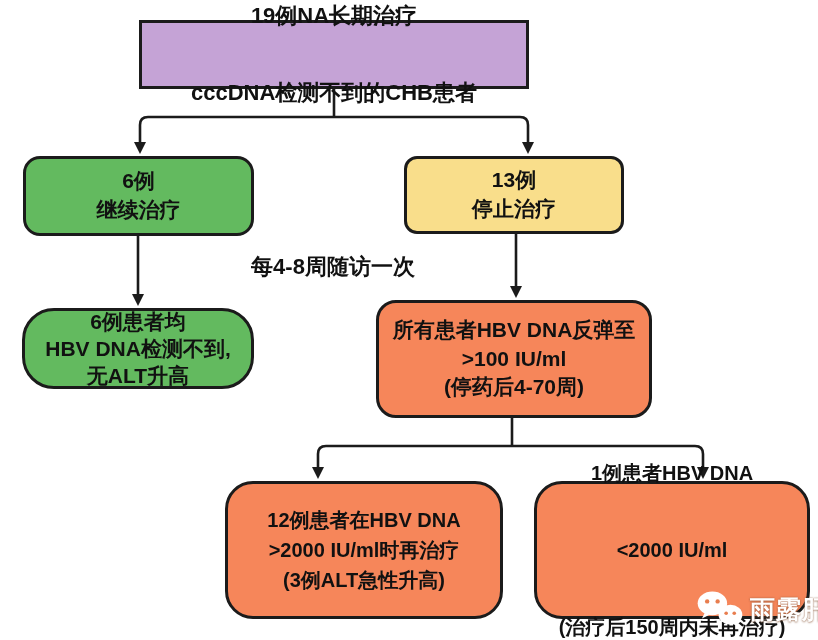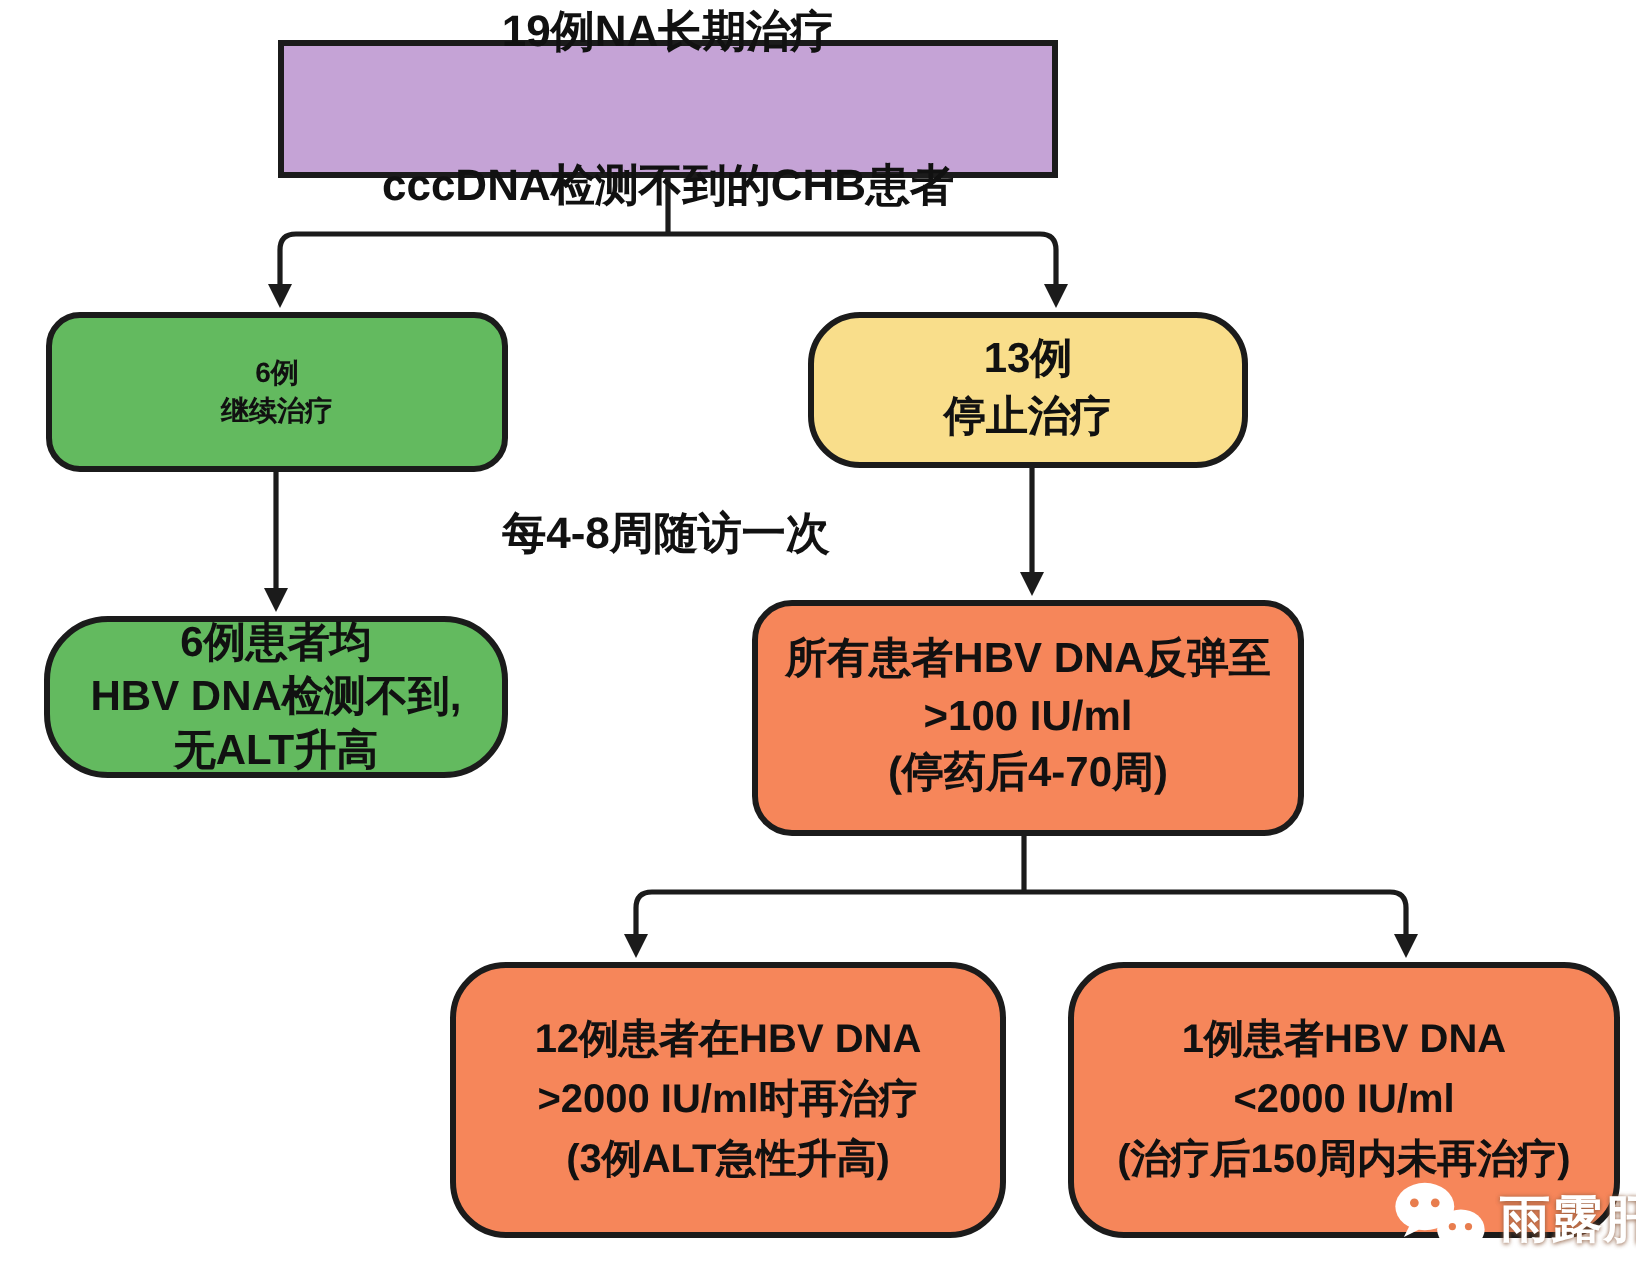--- a/index.html
+++ b/index.html
@@ -15,22 +15,22 @@
     position:absolute;
     display:flex;flex-direction:column;justify-content:center;align-items:center;
     border:3px solid #1b1b1b;
     box-sizing:border-box;
     color:#111111;
     font-weight:bold;
     text-align:center;
     line-height:1.38;
   }
   .n-root{left:139px;top:20px;width:390px;height:69px;border-radius:0;font-size:22px;}
-  .n-continue{left:23px;top:156px;width:231px;height:80px;border-radius:17px;font-size:14px;}
-  .n-stop{left:404px;top:156px;width:220px;height:78px;border-radius:26px;font-size:21px;}
+  .n-continue{left:23px;top:156px;width:231px;height:80px;border-radius:17px;font-size:21px;}
+  .n-stop{left:404px;top:156px;width:220px;height:78px;border-radius:13px;font-size:21px;}
   .n-continue-result{left:22px;top:308px;width:232px;height:81px;border-radius:32px;font-size:21px;line-height:1.3;}
   .n-rebound{left:376px;top:300px;width:276px;height:118px;border-radius:20px;font-size:21px;}
   .n-retreat{left:225px;top:481px;width:278px;height:138px;border-radius:28px;font-size:20px;line-height:1.5;}
   .n-no-retreat{left:534px;top:481px;width:276px;height:138px;border-radius:28px;font-size:20px;line-height:1.5;}
   .float-label{
     position:absolute;
     color:#111111;font-weight:bold;text-align:center;
   }
   .lbl-random{left:255px;top:123px;width:160px;font-size:22px;}
   .lbl-followup{left:238px;top:252px;width:190px;font-size:22px;}
@@ -96,21 +96,21 @@
     <div>&gt;100 IU/ml</div>
     <div>(停药后4-70周)</div>
   </div>
 
   <div class="node n-retreat" style="background-color: rgb(246, 134, 90);">
     <div>12例患者在HBV DNA</div>
     <div>&gt;2000 IU/ml时再治疗</div>
     <div>(3例ALT急性升高)</div>
   </div>
 
-  <div class="node n-no-retreat" style="background-color: rgb(246, 134, 90);">
+  <div class="node n-no-retreat" style="background-color: rgb(246, 134, 90); gap: 47px;">
     <div>1例患者HBV DNA</div>
     <div>&lt;2000 IU/ml</div>
     <div>(治疗后150周内未再治疗)</div>
   </div>
 
   <div class="float-label lbl-followup">每4-8周随访一次</div>
 
   <div class="watermark">
     <span style="display:inline-block;width:48px;height:38px;">
       <svg viewBox="0 0 50 40" width="48" height="38" xmlns="http://www.w3.org/2000/svg">

